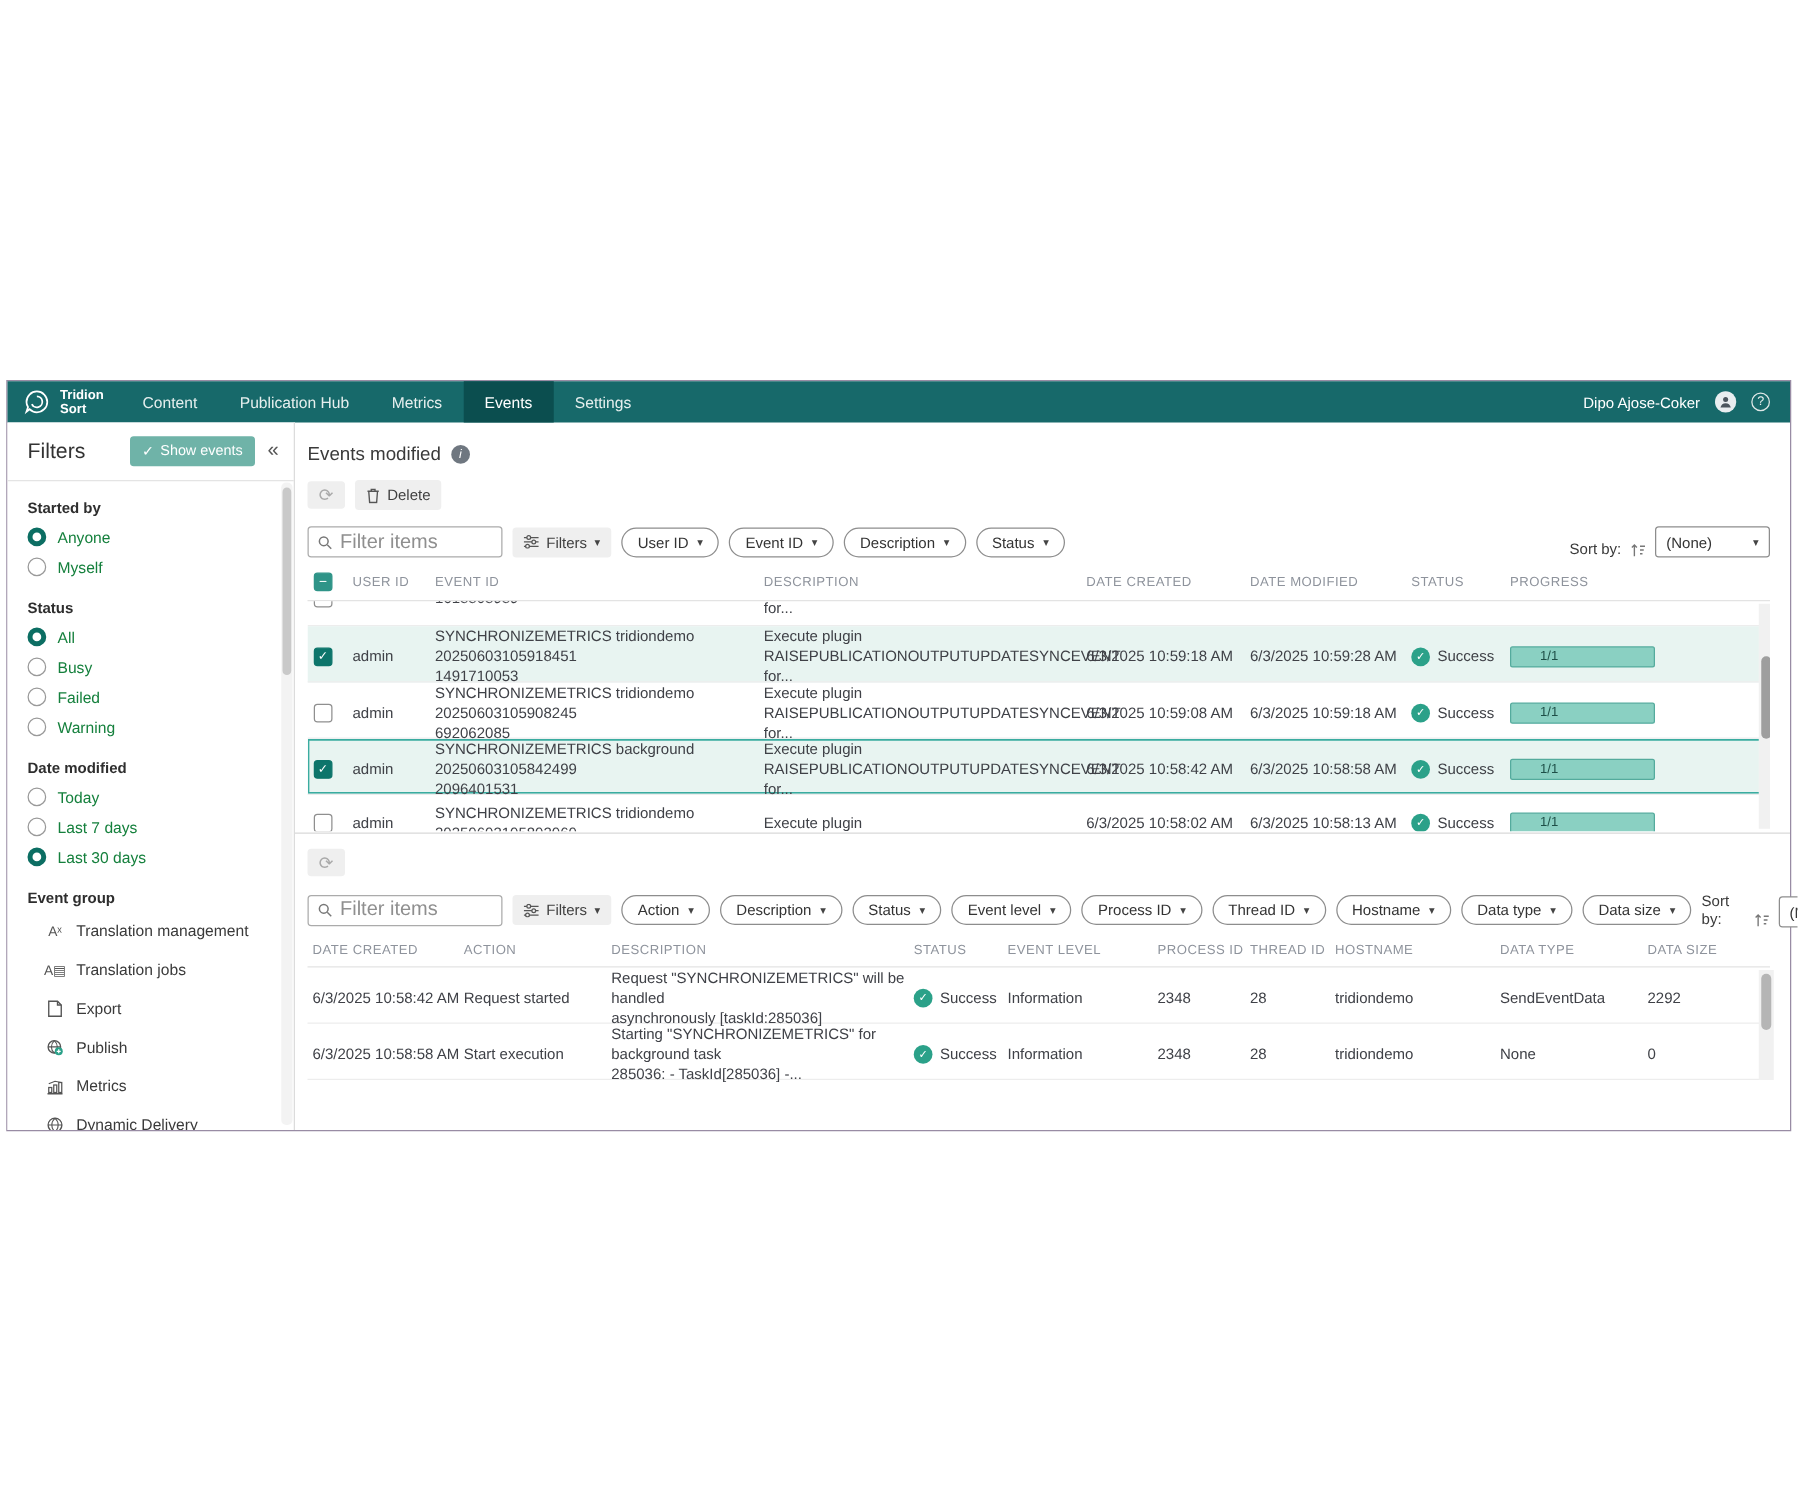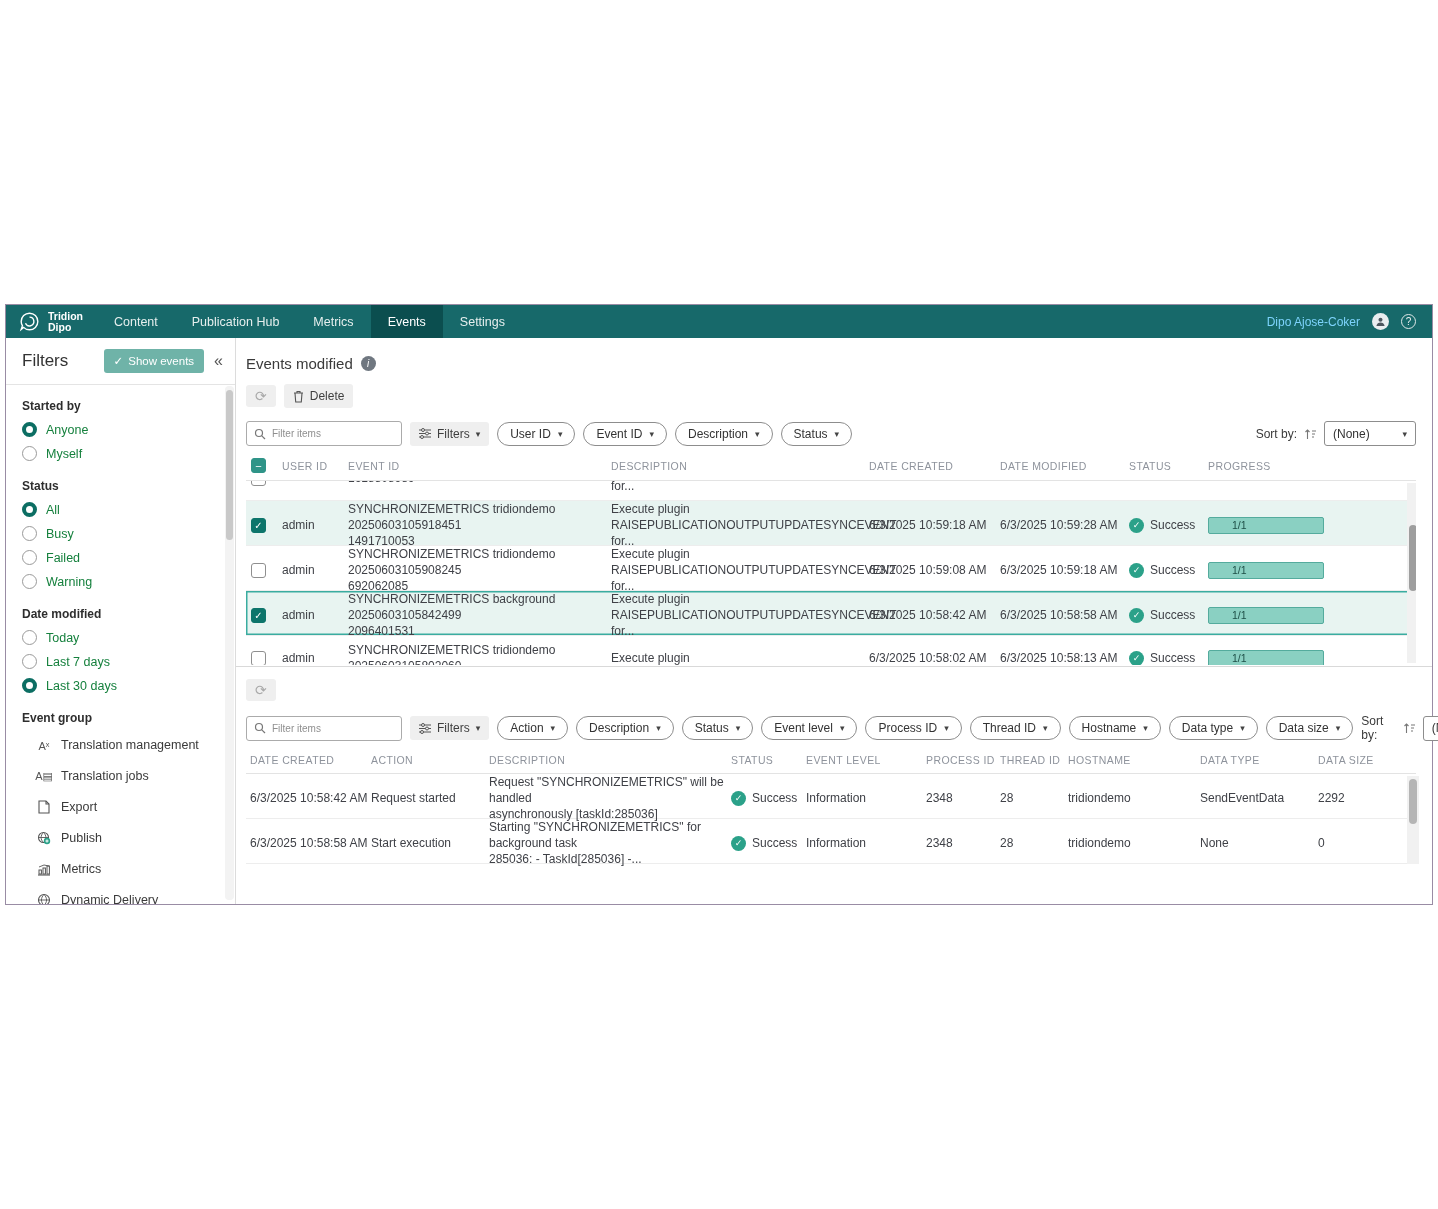--- a/index.html
+++ b/index.html
@@ -10,21 +10,21 @@
   .app { position:absolute; left:5px; top:304px; width:1428px; height:601px;
     border:1px solid #998ca4; background:#fff; display:flex; flex-direction:column; }
 
   
   .nav { height:33px; background:#17696a; display:flex; align-items:stretch; color:#eef4f3; flex:0 0 33px; }
   .brand { display:flex; align-items:center; gap:8px; padding:0 14px 0 13px; }
   .brand-text { font-size:10.5px; font-weight:bold; line-height:11px; color:#fff; }
   .nav-item { display:flex; align-items:center; padding:0 17px; font-size:12.5px; color:#e6efee; cursor:pointer; }
   .nav-item.active { background:#0b4e4f; color:#fff; }
   .nav-right { margin-left:auto; display:flex; align-items:center; gap:12px; padding-right:16px; }
-  .nav-user { font-size:12px; color:#7dd3fc; }
+  .nav-user { font-size:12px; color:#ffffff; }
   .avatar { width:17px; height:17px; border-radius:50%; background:#e9eef0; display:flex; align-items:center; justify-content:center; }
   .help { width:15px; height:15px; border-radius:50%; border:1.4px solid #dfe8e7; color:#eef4f3;
     font-size:10px; display:flex; align-items:center; justify-content:center; }
 
   .shell { flex:1; display:flex; min-height:0; }
 
   
   .sidebar { width:230px; flex:0 0 230px; border-right:1px solid #dcdcdc; display:flex; flex-direction:column; position:relative; background:#fff; }
   .sb-head { height:47px; flex:0 0 47px; display:flex; align-items:center; padding:0 12px 0 16px; border-bottom:1px solid #e4e4e4; }
   .sb-title { font-size:17px; color:#333; flex:1; }
@@ -51,26 +51,26 @@
     display:inline-flex; align-items:center; justify-content:center; margin-left:8px; }
   .toolbar { display:flex; align-items:center; gap:8px; margin-top:12px; }
   .btn-gray { background:#efefef; border:none; border-radius:3px; padding:5px 9px; font-size:12px; color:#3f3f3f;
     display:inline-flex; align-items:center; gap:6px; cursor:pointer; font-family:inherit; }
   .btn-gray.disabled { color:#b1b1b1; }
   .refresh-glyph { font-size:14px; line-height:12px; color:#a9a9a9; }
 
   .filter-row { display:flex; align-items:center; gap:8px; margin-top:13px; }
   .search-box { display:flex; align-items:center; gap:6px; width:156px; height:25px; border:1px solid #ababab;
     border-radius:3px; padding:0 7px; background:#fff; flex:0 0 156px; }
-  .search-box input { border:none; outline:none; width:100%; font-size:10px; color:#1d4ed8; font-family:inherit; }
+  .search-box input { border:none; outline:none; width:100%; font-size:16px; color:#1d4ed8; font-family:inherit; }
   .search-box input::placeholder { color:#8f8f8f; }
   .pill { display:inline-flex; align-items:center; gap:7px; border:1px solid #8d8d8d; border-radius:13px;
     padding:4px 12px; font-size:12px; color:#333; background:#fff; cursor:pointer; white-space:nowrap; }
   .caret { font-size:9px; color:#444; }
-  .sort-cluster { margin-left:auto; display:flex; align-items:center; gap:7px; }
+  .sort-cluster { margin-left:auto; display:flex; align-items:flex-end; gap:7px; }
   .sort-label { font-size:12px; color:#3a3a3a; }
   .select { width:92px; height:25px; border:1px solid #8d8d8d; border-radius:3px; display:flex; align-items:center;
     padding:0 8px; font-size:12px; color:#333; justify-content:space-between; cursor:pointer; background:#fff; }
 
   
   .o-grid { display:grid; grid-template-columns:36px 66px 263px 258px 131px 129px 79px 1fr; align-items:center; }
   .thead { margin-top:12px; padding-bottom:7px; border-bottom:1px solid #e3e3e3; }
   .th { font-size:10.5px; color:#8e939c; letter-spacing:.4px; text-transform:uppercase; }
   .rows-clip { height:184px; overflow:hidden; position:relative; }
   .orow { height:45px; border-bottom:1px solid #ededed; font-size:12px; color:#3f4147; }
@@ -110,21 +110,21 @@
 
   <div class="nav">
     <div class="brand">
       <span>
         <svg width="21" height="21" viewBox="0 0 24 24">
             <path d="M12 2.5c5.2 0 9.5 4.2 9.5 9.5s-4.3 9.5-9.5 9.5c-2.6 0-5-1-6.7-2.8L2.5 21l1.4-4.3C3 15.3 2.5 13.7 2.5 12 2.5 6.7 6.8 2.5 12 2.5z" fill="none" stroke="#ffffff" stroke-width="1.6"></path>
             <path d="M12 7a5 5 0 1 1-4.6 7" fill="none" stroke="#ffffff" stroke-width="1.6"></path>
           </svg>
       </span>
       <span class="brand-text">
-        <span>Tridion</span><br><span>Dipo</span>
+        <span>Tridion</span><br><span>Sort</span>
       </span>
     </div>
     <div class="nav-item">Content</div>
     <div class="nav-item">Publication Hub</div>
     <div class="nav-item">Metrics</div>
     <div class="nav-item active">Events</div>
     <div class="nav-item">Settings</div>
     <div class="nav-right">
       <span class="nav-user">Dipo Ajose-Coker</span>
       <span class="avatar">

